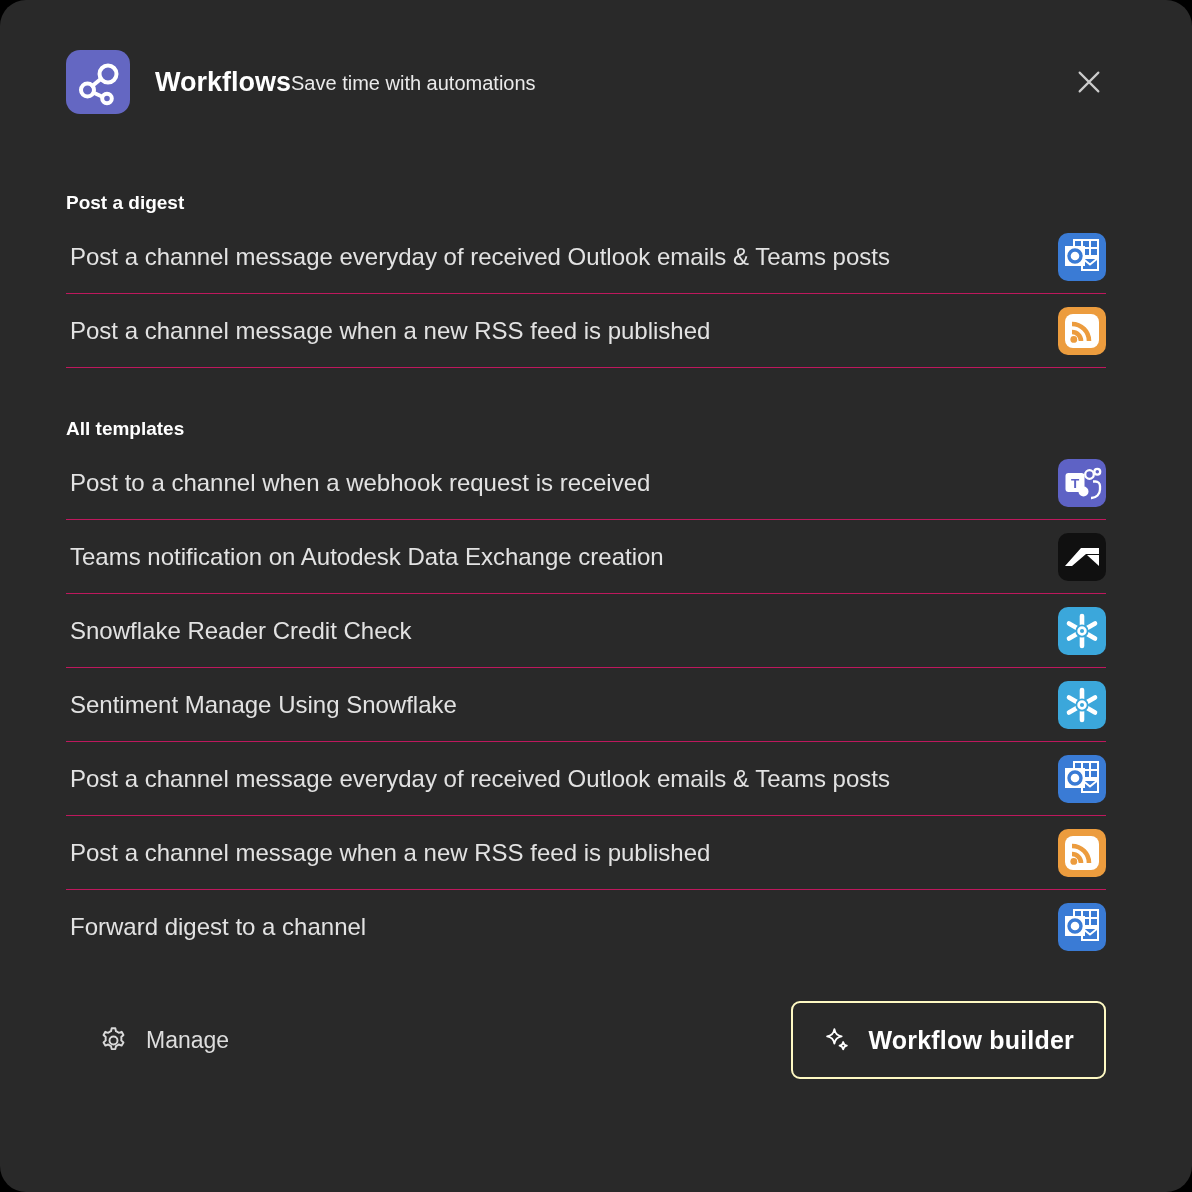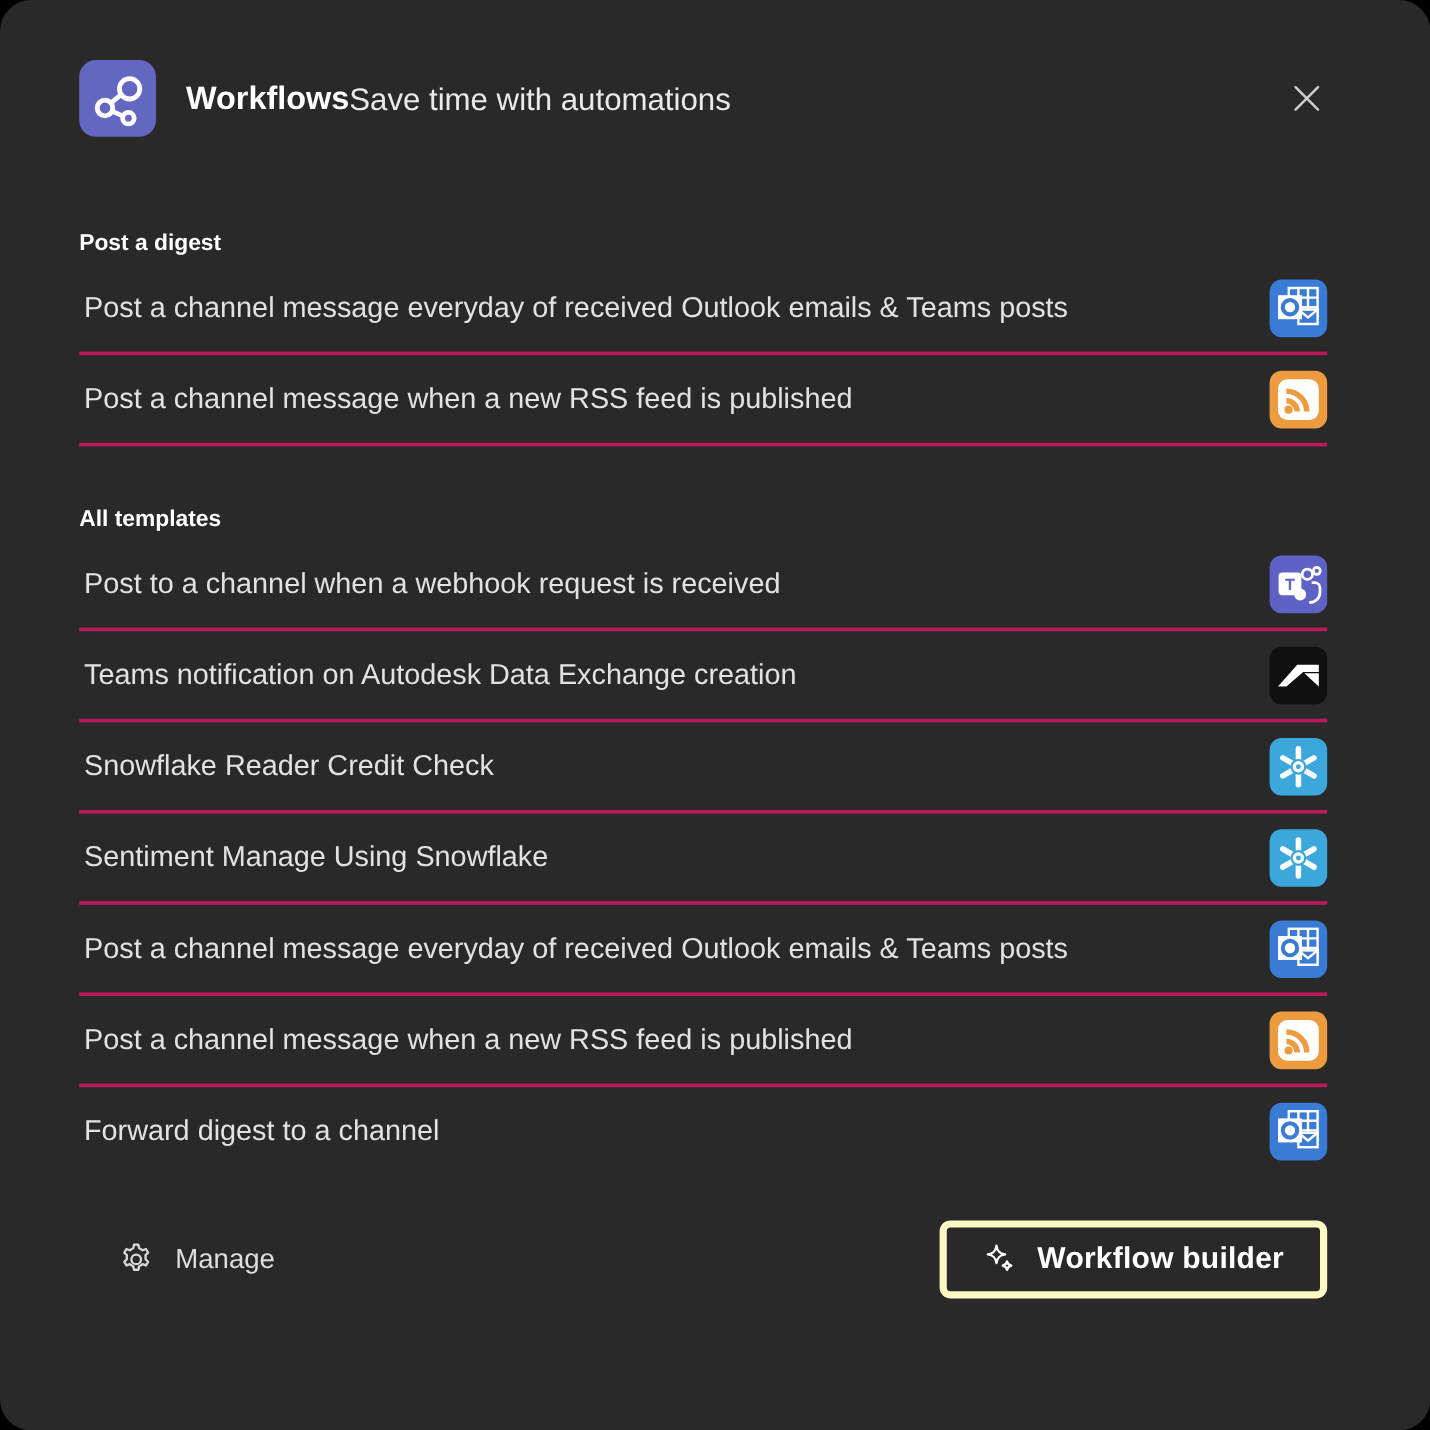--- a/index.html
+++ b/index.html
@@ -9,46 +9,46 @@
     background:#292929;border-radius:26px;
     padding:50px 86px 0 66px;overflow:hidden;
   }
   
   .hdr{display:flex;align-items:center;gap:25px;height:64px;}
   .hdr-icon{width:64px;height:64px;border-radius:14px;flex-shrink:0;
     display:flex;align-items:center;justify-content:center;}
   .hdr-icon svg{width:64px;height:64px;display:block;}
   .hdr-text{display:flex;flex-direction:row;justify-content:center;}
   .hdr-title{font-size:27px;font-weight:700;color:#fff;line-height:32px;margin:0;}
-  .hdr-sub{font-size:26px;color:#eaeaea;line-height:30px;margin:2px 0 0 0;}
+  .hdr-sub{font-size:20px;color:#eaeaea;line-height:30px;margin:2px 0 0 0;}
   .close-btn{margin-left:auto;width:34px;height:34px;background:none;border:none;padding:0;
     cursor:pointer;display:flex;align-items:center;justify-content:center;}
   .close-btn svg{width:30px;height:30px;}
   
   .section{margin:0;}
   .section.first{margin-top:72px;}
   .section.second{margin-top:44px;}
   .section-heading{font-size:19px;font-weight:700;color:#fff;line-height:34px;margin:0;}
   ul.tpl-list{list-style:none;margin:0;padding:0;}
   li.row{height:73px;display:flex;align-items:center;justify-content:space-between;
-    border-bottom:3px solid #be185d;cursor:pointer;}
+    border-bottom:1px solid #be185d;cursor:pointer;}
   .section:last-of-type li.row:last-child{border-bottom:none;}
   .row-label{font-size:24px;color:#e2e2e2;white-space:nowrap;overflow:hidden;
     text-overflow:ellipsis;padding-left:4px;}
   .row-icon{width:48px;height:48px;border-radius:10px;flex-shrink:0;margin-left:14px;
     display:flex;align-items:center;justify-content:center;overflow:hidden;}
   .row-icon svg{width:48px;height:48px;display:block;}
   
   .footer{display:flex;align-items:center;justify-content:space-between;margin-top:38px;}
   .manage{display:flex;align-items:center;gap:17px;margin-left:32px;background:none;border:none;
     padding:0;cursor:pointer;color:#dedede;}
   .manage svg{width:31px;height:31px;}
   .manage-label{font-size:23px;color:#dedede;}
-  .builder-btn{display:flex;align-items:center;gap:16px;height:65px;padding:0 30px;
-    background:transparent;border:6px solid #fef9c3;border-radius:9px;cursor:pointer;color:#fff;}
+  .builder-btn{display:flex;align-items:center;gap:16px;height:78px;padding:0 30px;
+    background:transparent;border:2px solid #fef9c3;border-radius:9px;cursor:pointer;color:#fff;}
   .builder-btn svg{width:29px;height:29px;}
   .builder-label{font-size:25px;font-weight:600;color:#fff;letter-spacing:.2px;}
 </style>
 </head>
 <body>
 
 <div class="panel">
 
   <div class="hdr">
     <div class="hdr-icon" style="background: rgb(100, 103, 194);">

